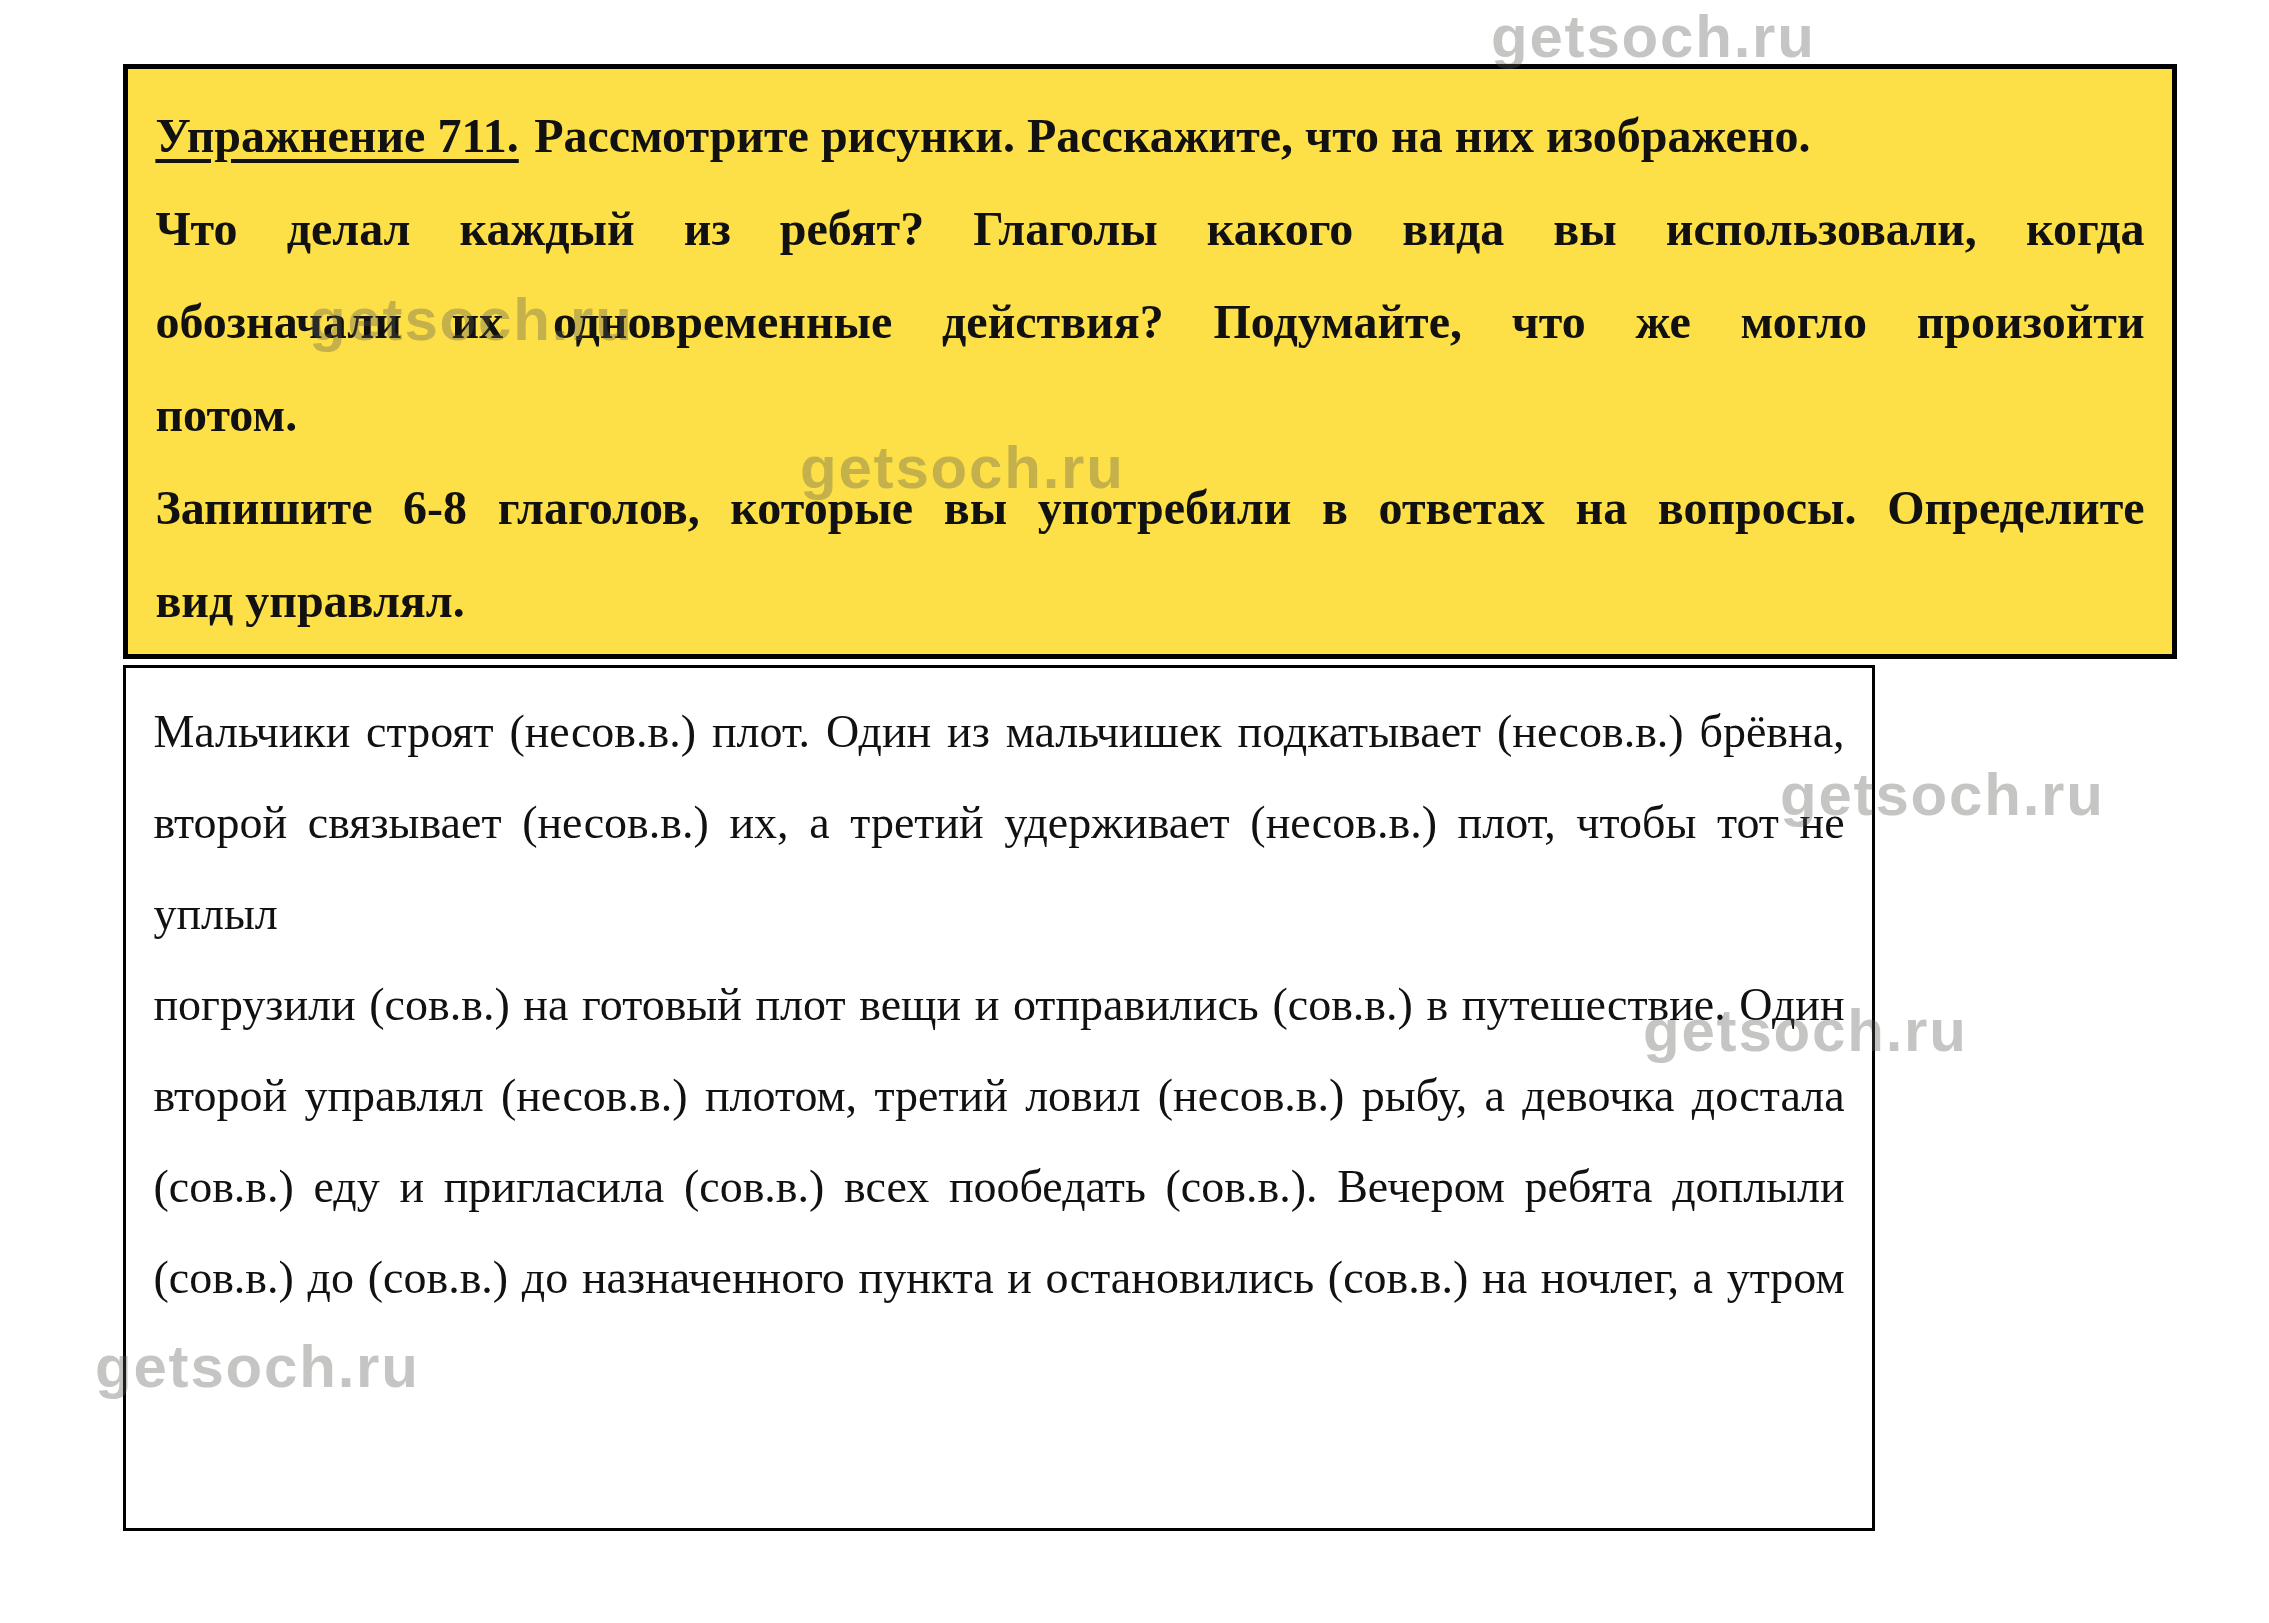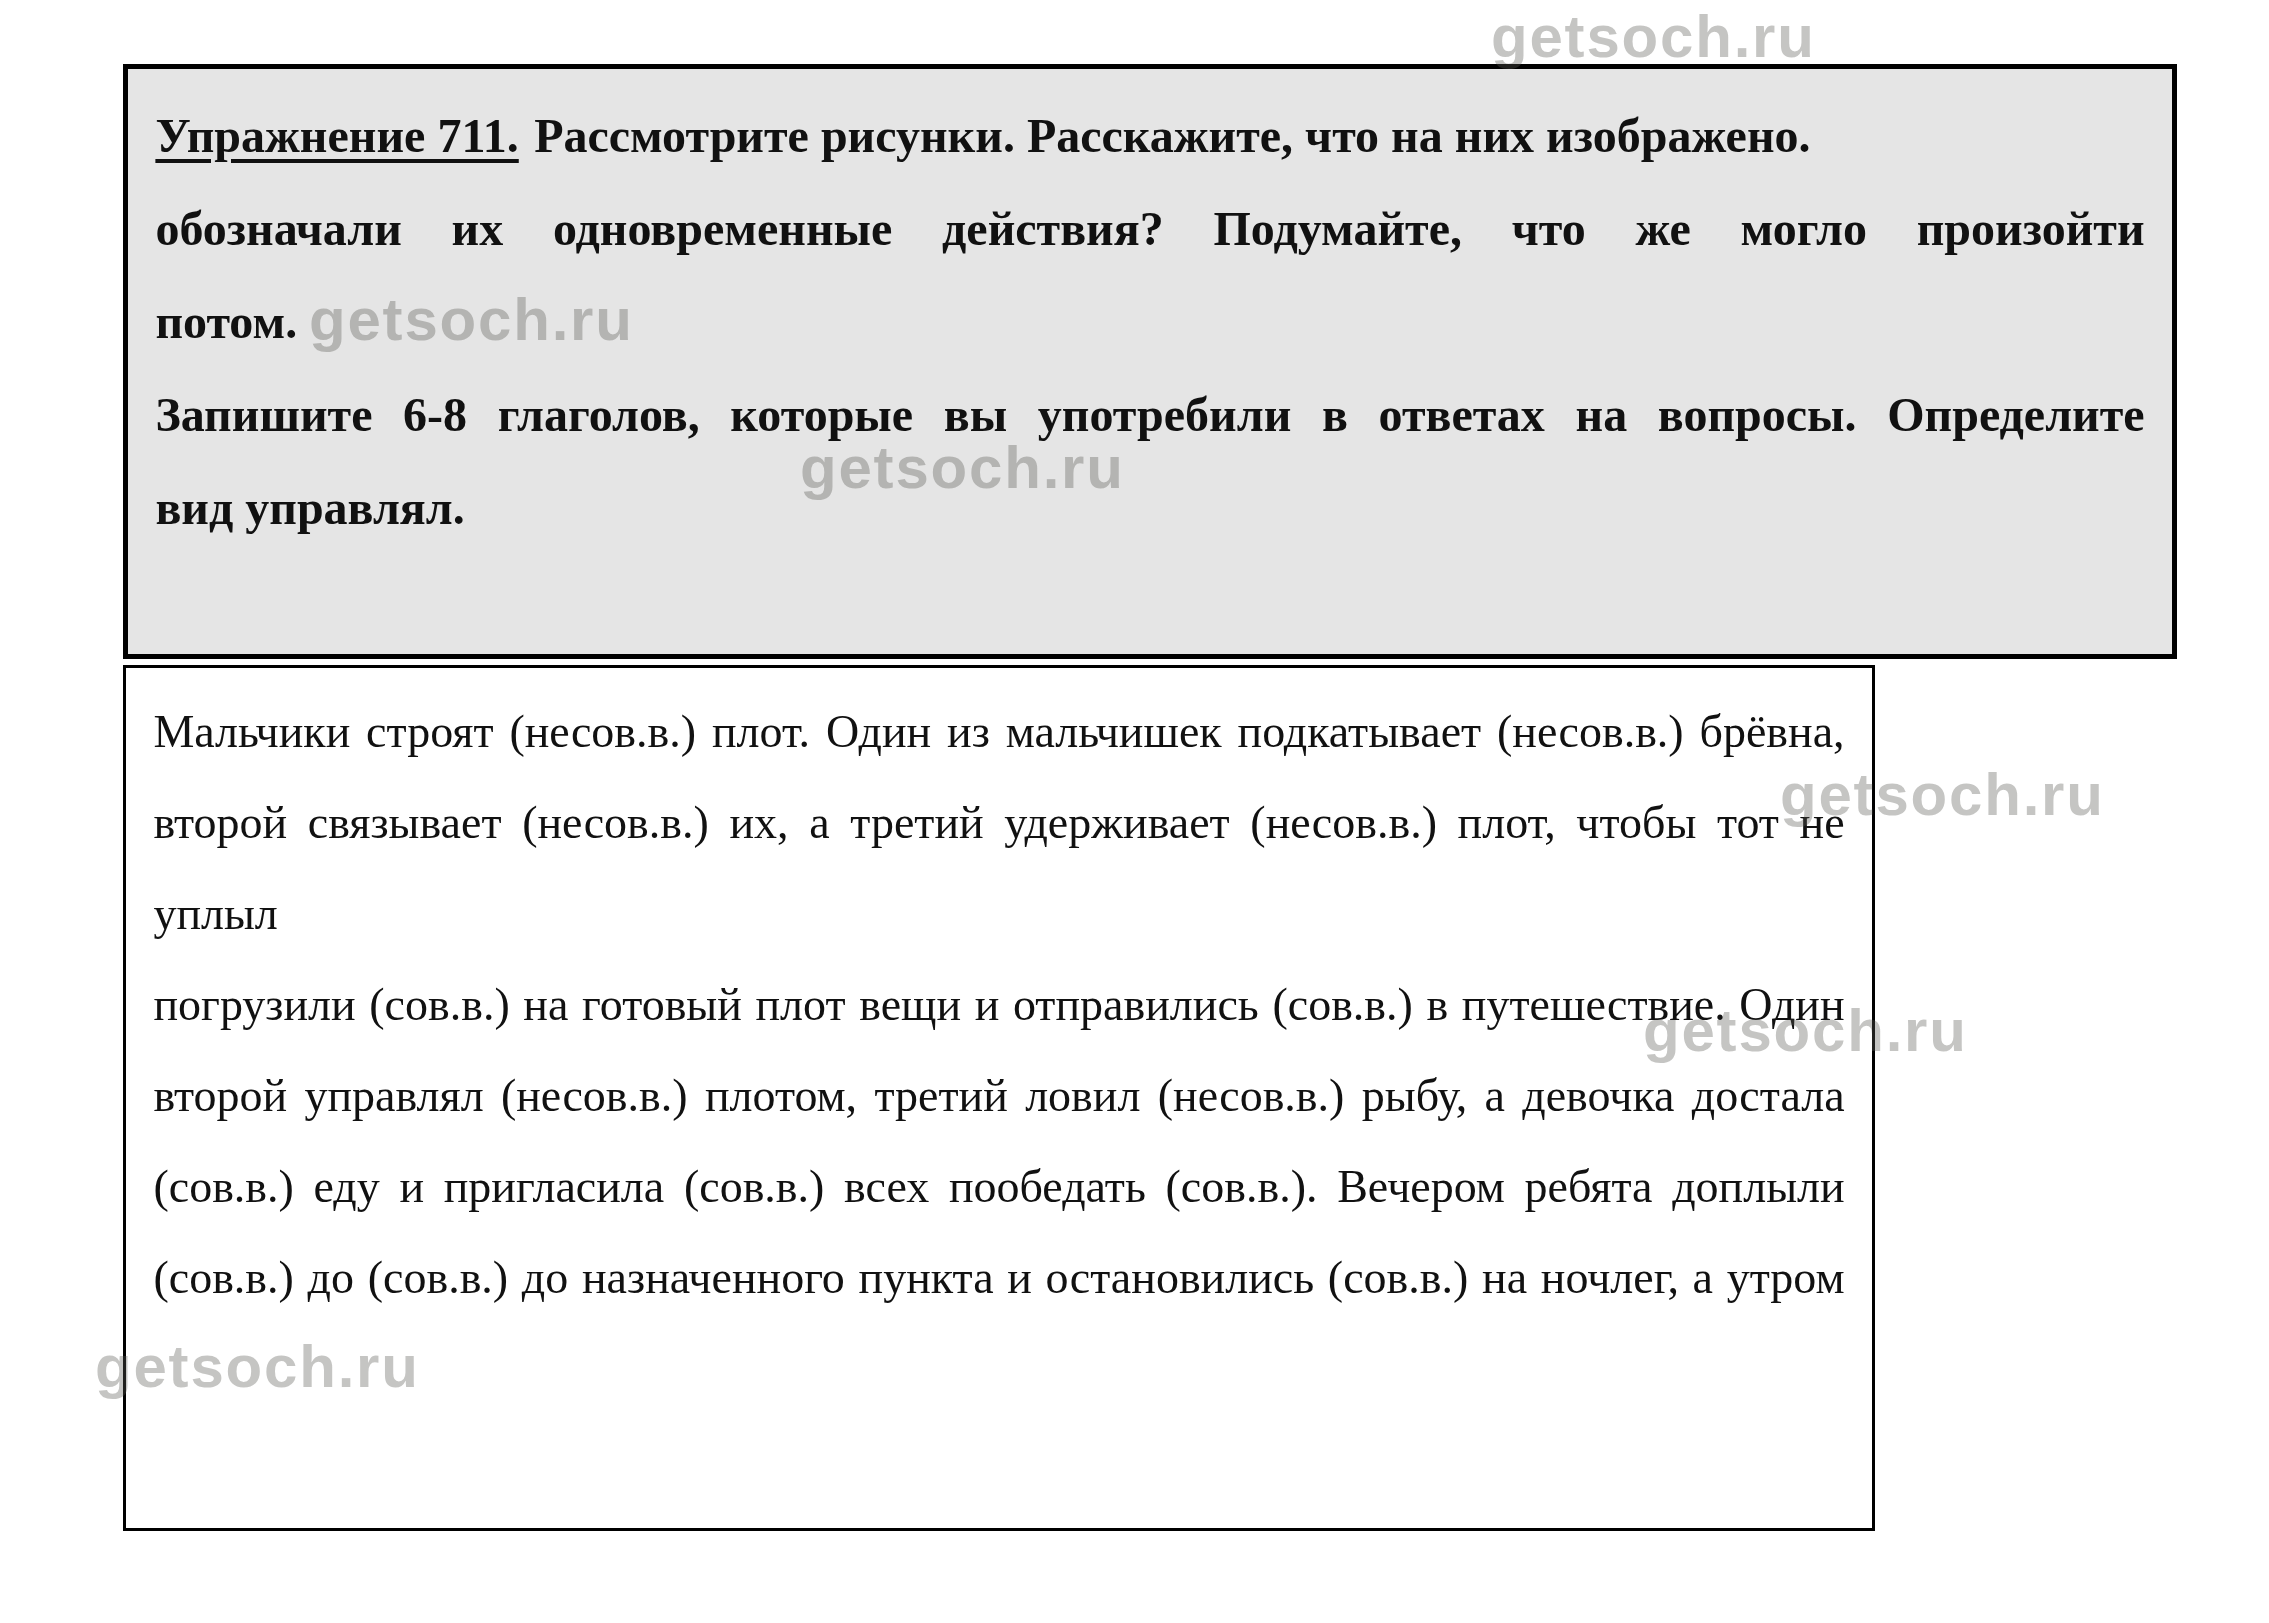--- a/index.html
+++ b/index.html
@@ -13,21 +13,21 @@
     color: #111111;
   }
 
   
   .exercise-box {
     position: absolute;
     left: 123px;
     top: 64px;
     width: 2054px;
     height: 595px;
-    background: #e5e5e5;
+    background: #fde047;
     border: 5.5px solid #000000;
     padding: 20px 27.4px 0 27.4px;
   }
   .exercise-box .line {
     font-size: 48px;
     font-weight: bold;
     line-height: 93px;
     white-space: nowrap;
   }
   .exercise-box .line.just {
@@ -84,20 +84,21 @@
   .wm-5 { left: 1643px; top: 996px; }
   .wm-6 { left: 95px;  top: 1332px; }
 </style>
 </head>
 <body>
 
 <div class="exercise-box">
   <div class="line">
     <span class="ex-title">Упражнение 711.</span><span>Рассмотрите рисунки. Расскажите, что на них изображено.</span>
   </div>
+  <div class="line just">Что делал каждый из ребят? Глаголы какого вида вы использовали, когда</div>
   <div class="line just">обозначали их одновременные действия? Подумайте, что же могло произойти</div>
   <div class="line">потом.</div>
   <div class="line just">Запишите 6-8 глаголов, которые вы употребили в ответах на вопросы. Определите</div>
   <div class="line">вид управлял.</div>
 </div>
 
 <div class="answer-box">
   <div class="line just">Мальчики строят (несов.в.) плот. Один из мальчишек подкатывает (несов.в.) брёвна,</div>
   <div class="line just">второй связывает (несов.в.) их, а третий удерживает (несов.в.) плот, чтобы тот не уплыл</div>
   <div class="line just">погрузили (сов.в.) на готовый плот вещи и отправились (сов.в.) в путешествие. Один</div>

